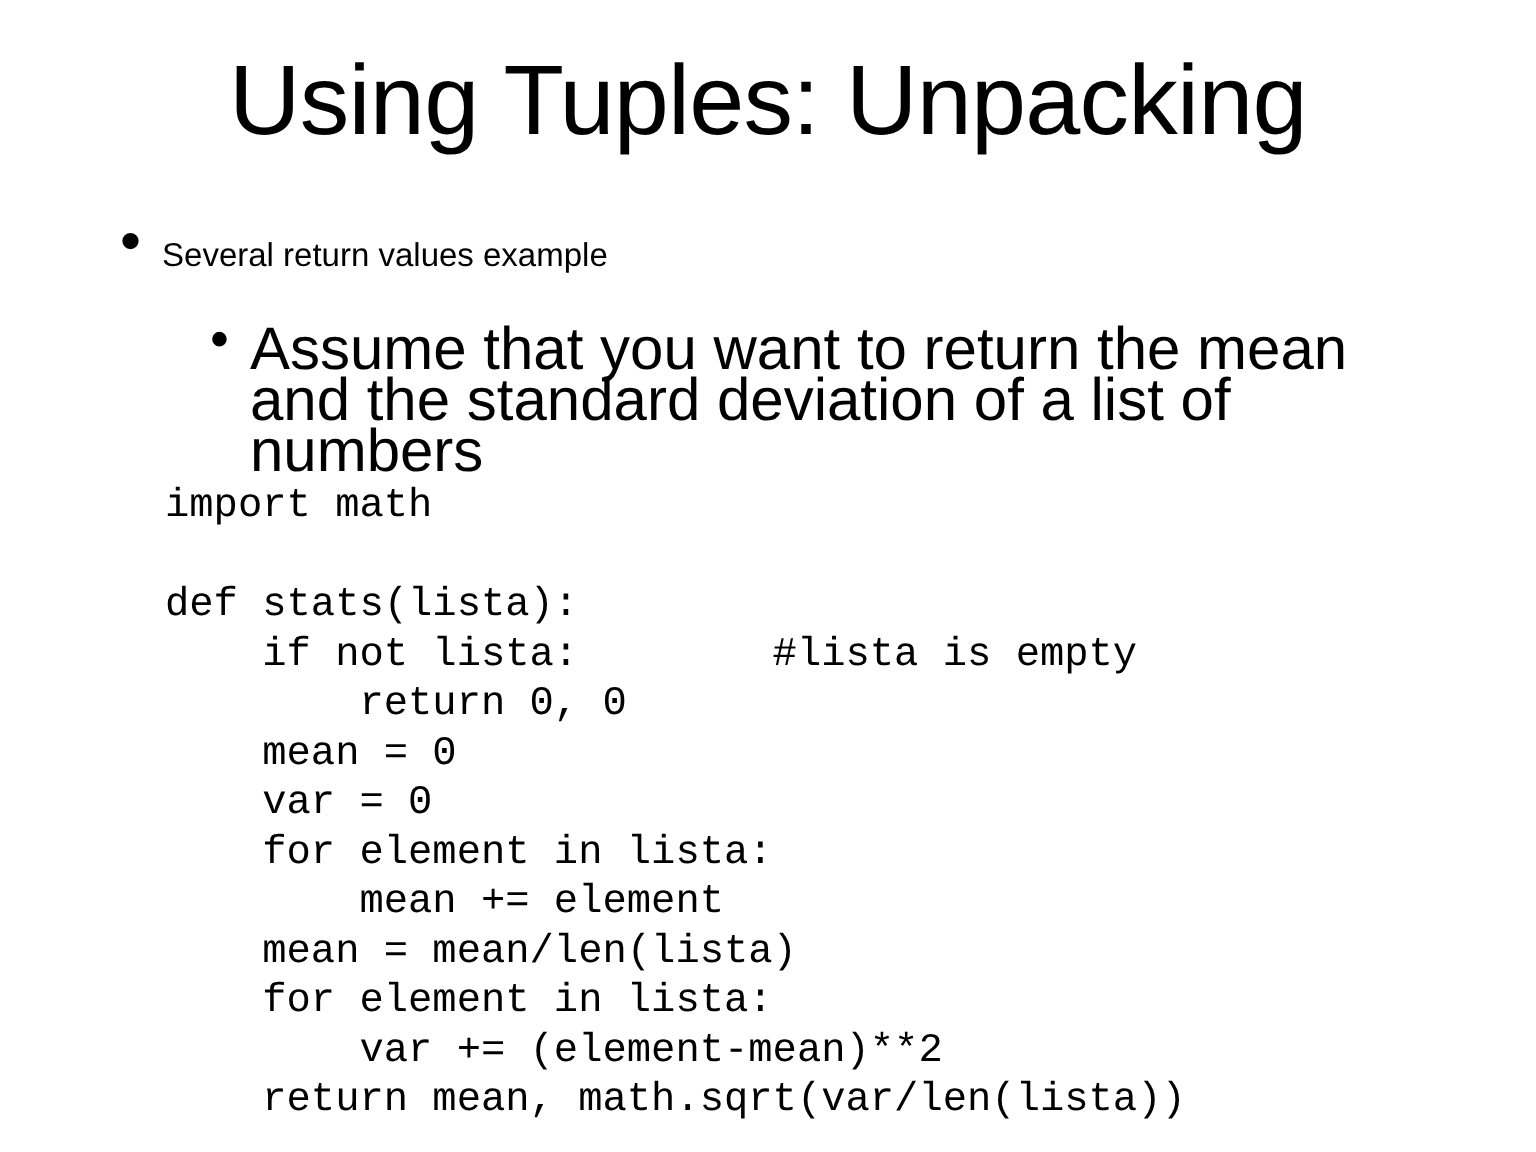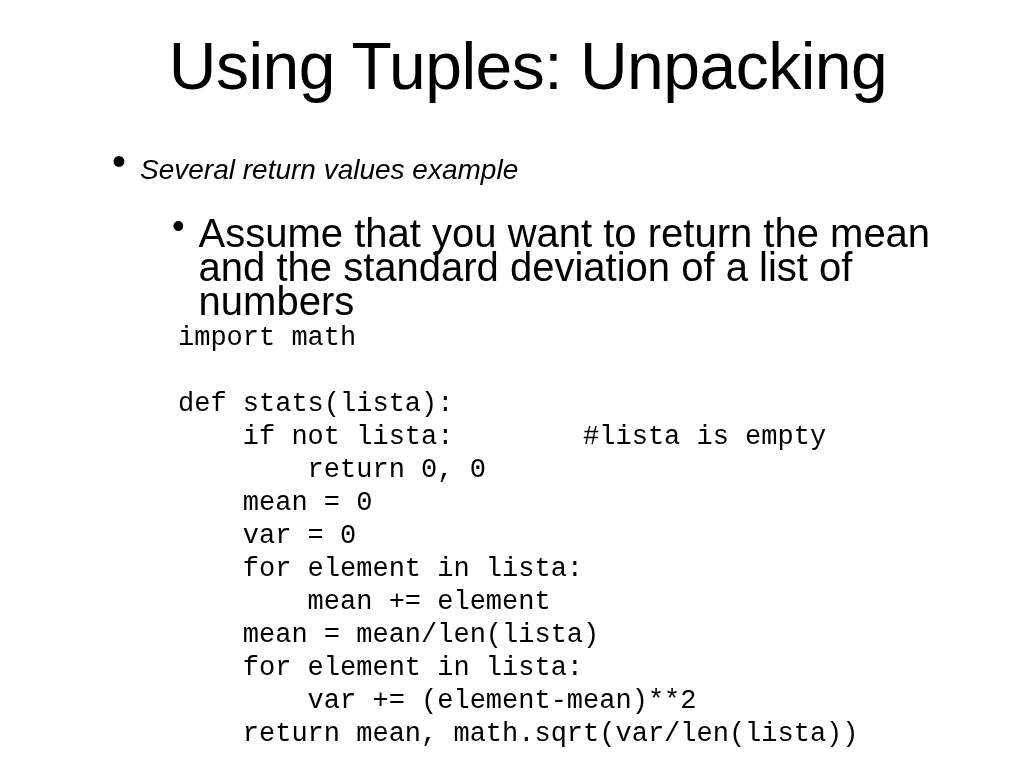--- a/index.html
+++ b/index.html
@@ -7,44 +7,43 @@
       width: 1024px;
       height: 768px;
       background: #ffffff;
       font-family: Arial, Helvetica, sans-serif;
       color: #000000;
       overflow: hidden;
     }
     .slide {
       width: 100%;
       height: 100%;
-      padding: 28px 60px 20px 92px;
+      padding: 28px 60px 20px 60px;
     }
     .title {
       font-size: 66px;
       font-weight: 400;
       text-align: center;
       margin-bottom: 48px;
       letter-spacing: -0.5px;
     }
     .bullet-row {
       display: flex;
       align-items: flex-start;
       margin-left: 20px;
     }
     .bullet-dot {
       font-size: 40px;
       line-height: 28px;
       margin-right: 14px;
       margin-top: -5px;
     }
     .bullet-text {
-      font-size: 28px;
+      font-size: 22px;
       line-height: 36px;
-      font-style: italic;
     }
     .sub-bullet-row {
       display: flex;
       align-items: flex-start;
       margin-left: 80px;
       margin-top: 28px;
     }
     .sub-bullet-dot {
       font-size: 36px;
       line-height: 26px;
@@ -53,21 +52,21 @@
     }
     .sub-bullet-text {
       font-size: 40px;
       line-height: 34px;
     }
     .code-block {
       font-family: "Courier New", Courier, monospace;
       font-size: 27px;
       line-height: 33px;
       white-space: pre;
-      margin-left: 86px;
+      margin-left: 50px;
       margin-top: 4px;
     }
   </style>
 </head>
 <body>
 
 <div class="slide">
   <h1 class="title">Using Tuples: Unpacking</h1>
 
   <div class="bullet-row">

